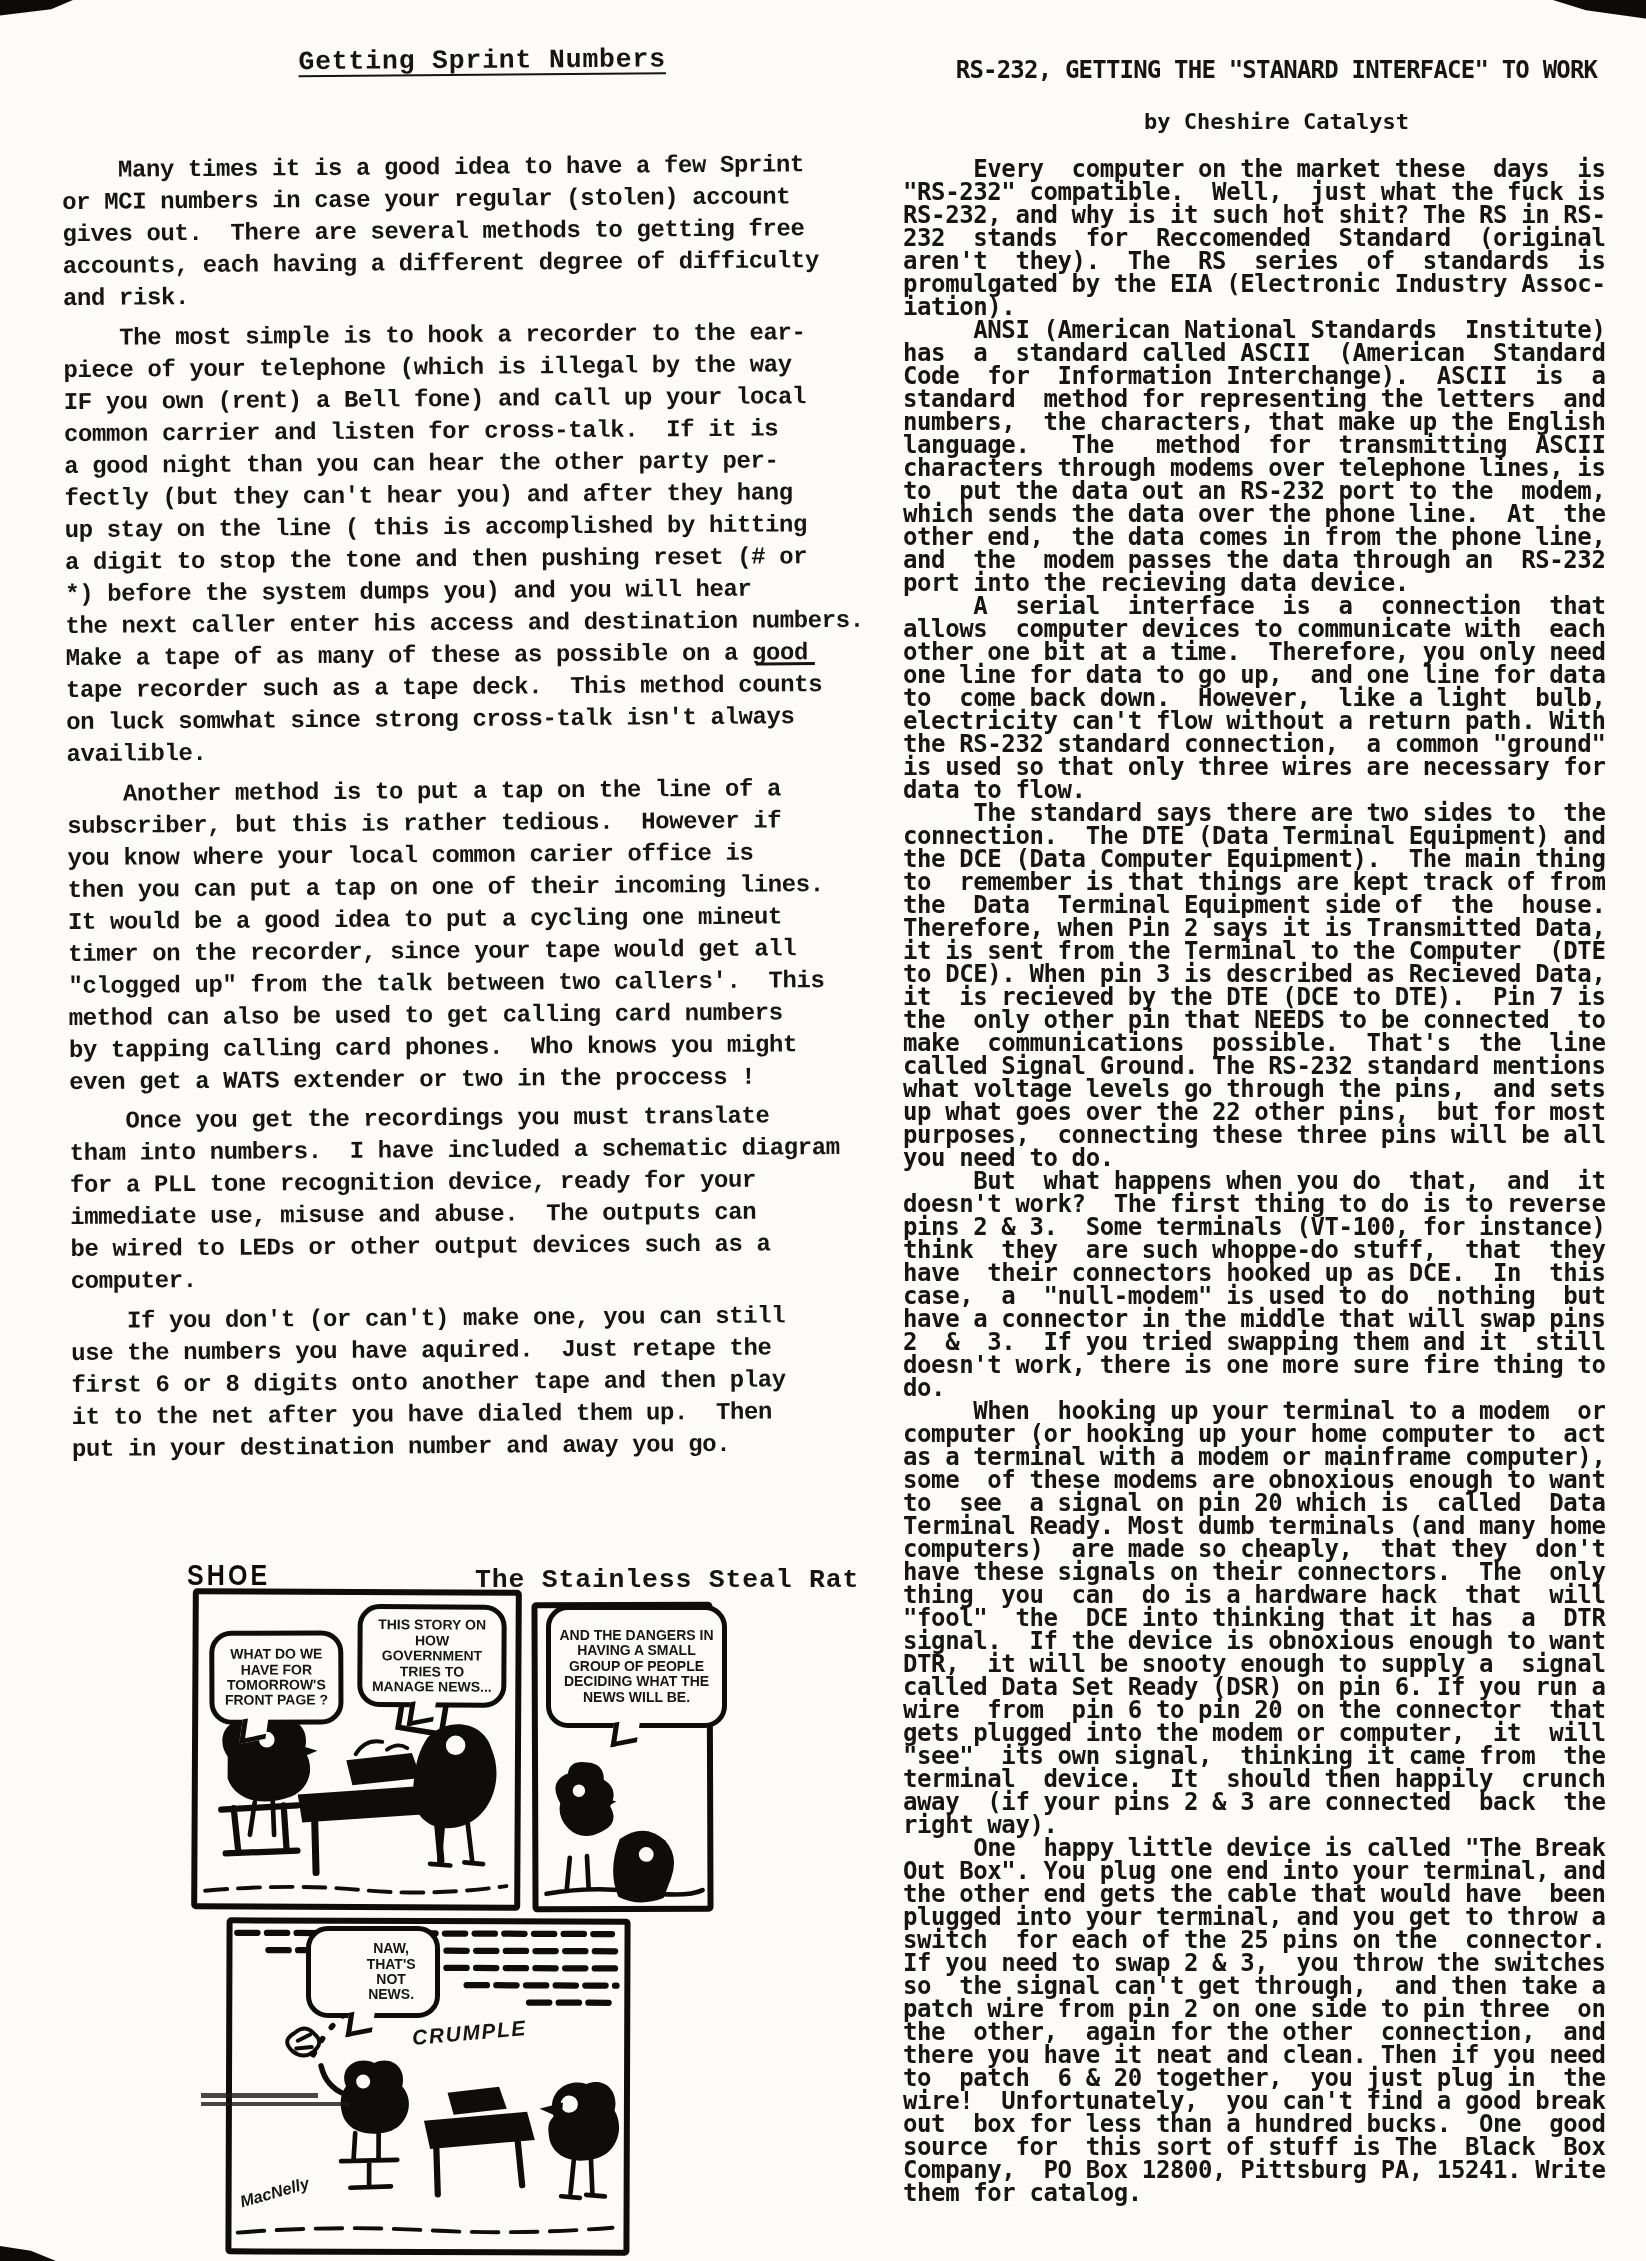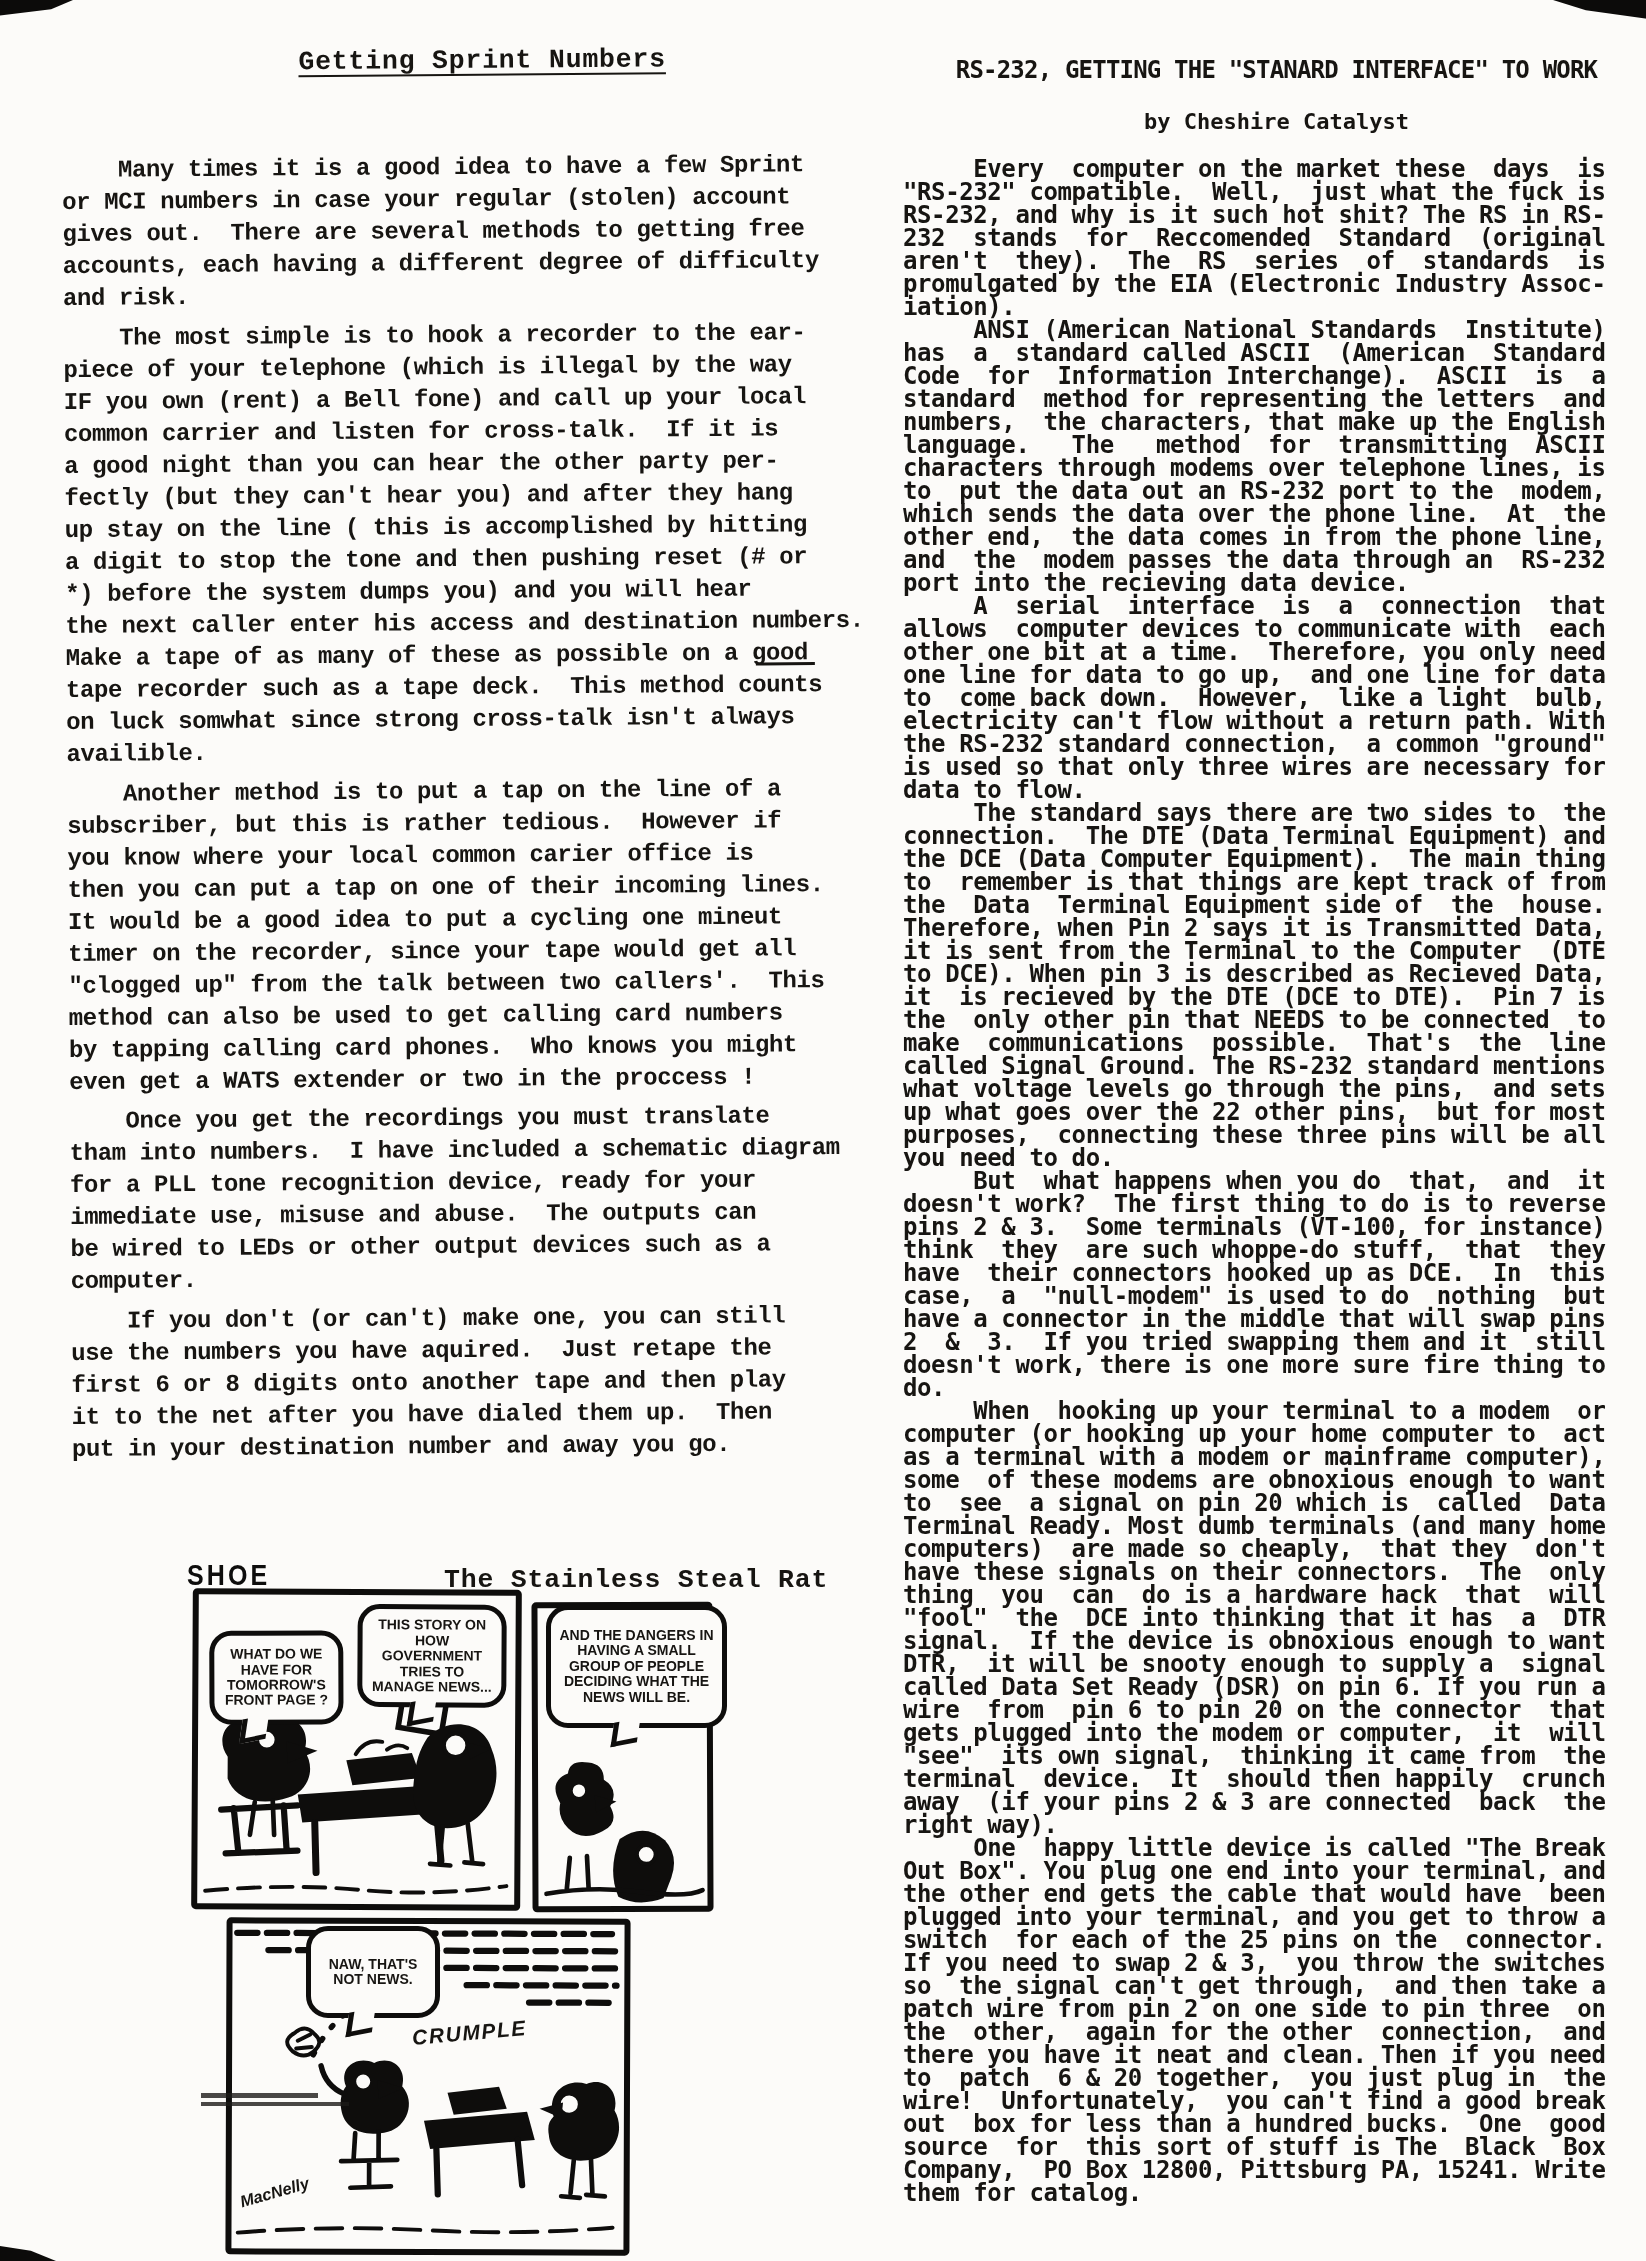--- a/index.html
+++ b/index.html
@@ -38,21 +38,21 @@
     font:700 24px/23px "DejaVu Sans Mono",monospace;
     letter-spacing:-0.4px;white-space:pre;margin:0;
   }
   
   .comic-label{
     position:absolute;left:187px;top:1563px;
     font:900 25px/25px "Liberation Sans",sans-serif;letter-spacing:3.1px;
     transform:scaleY(1.15);color:#0e0d0c;
   }
   .comic-title{
-    position:absolute;left:444px;top:1567px;
+    position:absolute;left:475px;top:1567px;
     font:700 26.5px/26.5px "Liberation Mono",monospace;letter-spacing:0.8px;
   }
   .panel{
     position:absolute;border:6.2px solid #0e0d0c;background:#fcfbf9;
     box-sizing:border-box;border-radius:4.7px;
   }
   .panel-a{left:192px;top:1589px;width:329px;height:321px;transform:rotate(0.3deg);}
   .panel-b{left:532px;top:1602px;width:181px;height:310px;transform:rotate(-0.2deg);}
   .panel-c{left:226px;top:1918px;width:404px;height:337px;transform:rotate(0.2deg);}
   .panel svg{position:absolute;left:0;top:0;width:100%;height:100%;}
@@ -65,21 +65,21 @@
   .bubble:after{
     content:"";position:absolute;width:20px;height:20px;background:#fcfbf9;
     border-left:5.5px solid #0e0d0c;border-bottom:5.5px solid #0e0d0c;
     transform:skewX(-20deg) rotate(-12deg);bottom:-22px;left:26.5px;
   }
   .bubble-1{left:204px;top:1597px;width:134px;height:94px;transform:rotate(-0.5deg);}
   .bubble-2{left:352px;top:1600px;width:149px;height:103px;}
   .bubble-2:after{left:47px;}
   .bubble-3{left:546px;top:1605px;width:181px;height:123px;z-index:4;}
   .bubble-3:after{left:62px;}
-  .bubble-4{left:306px;top:1926px;width:134px;height:92px;}
+  .bubble-4{left:306px;top:1926px;width:134px;height:92px;padding-left:44px;}
   .bubble-4:after{left:37px;}
   .sfx{
     position:absolute;left:412px;top:2021px;
     font:900 21px "Liberation Sans",sans-serif;font-style:italic;
     letter-spacing:1.6px;transform:rotate(-5deg);z-index:4;
   }
   .signature{
     position:absolute;left:239px;top:2183px;
     font:700 16.4px "Liberation Sans",sans-serif;font-style:italic;
     transform:rotate(-16deg);z-index:4;

